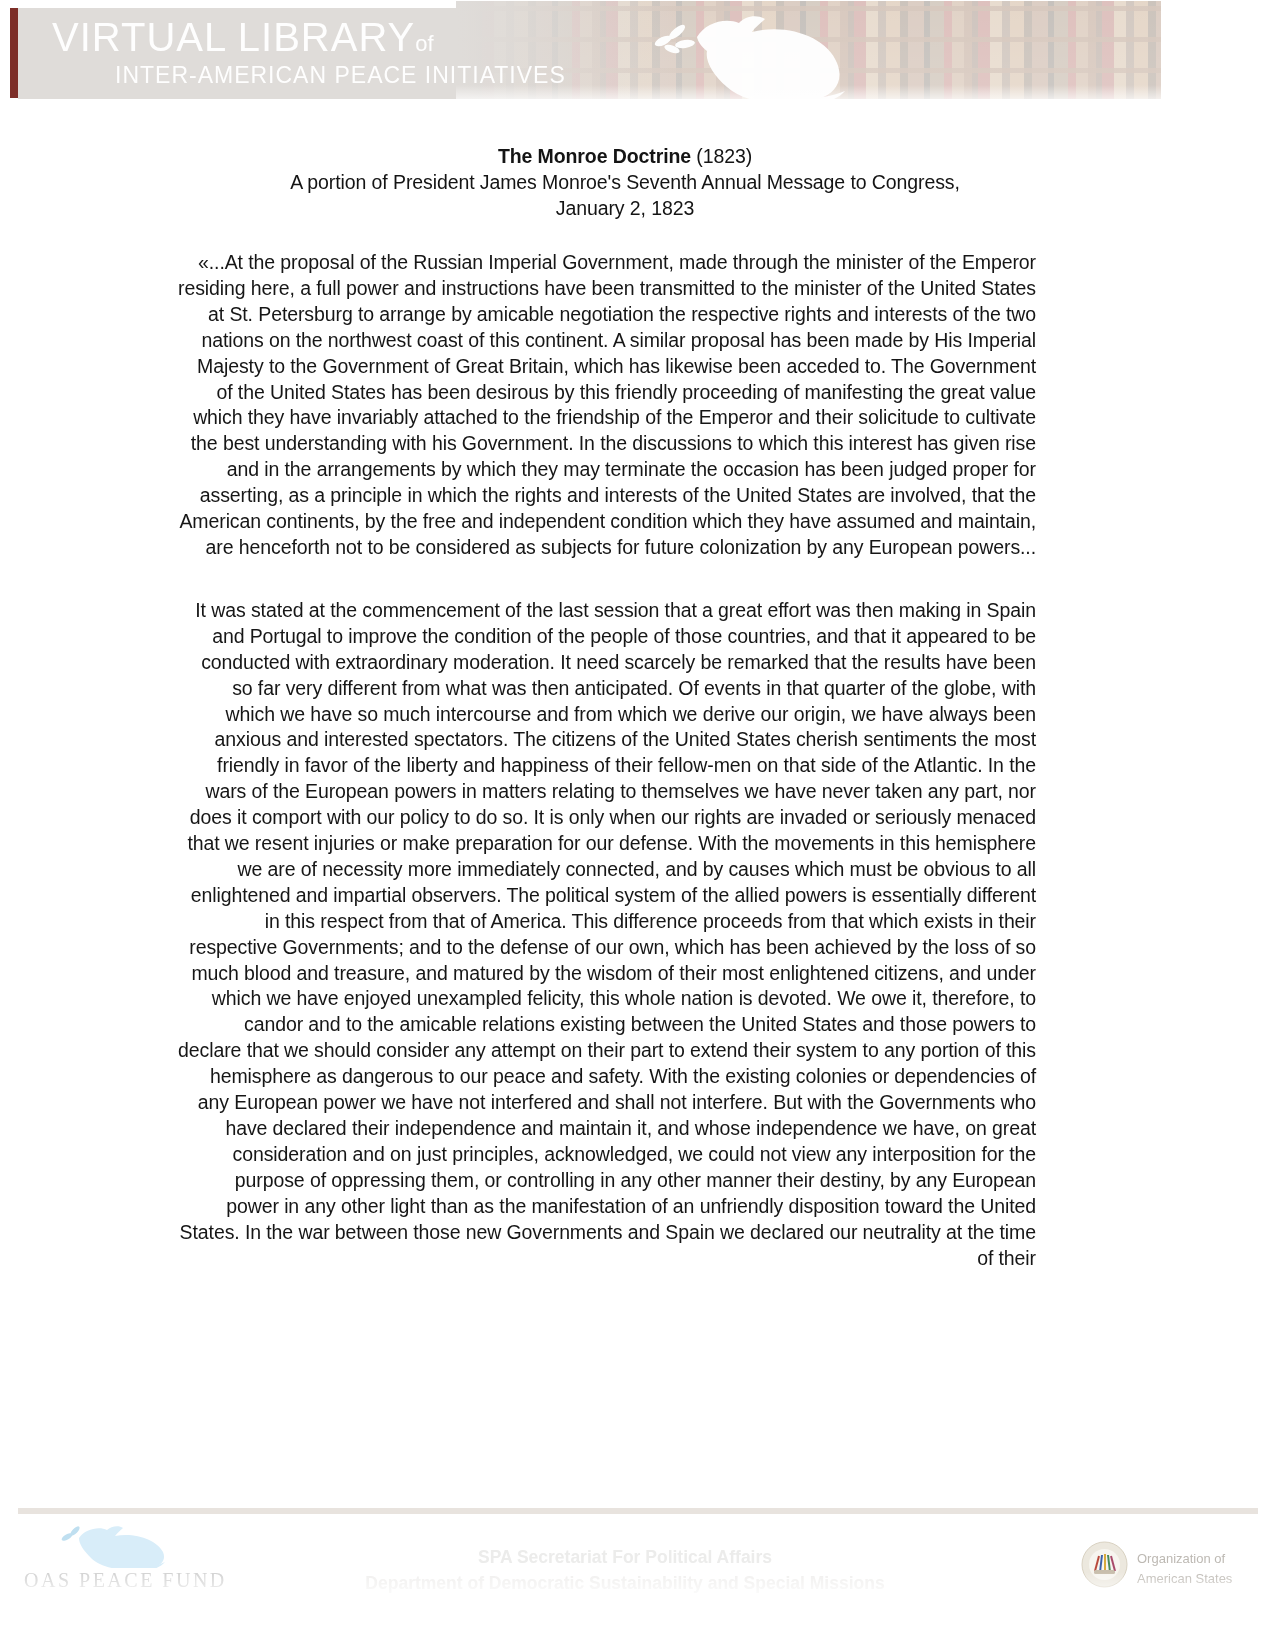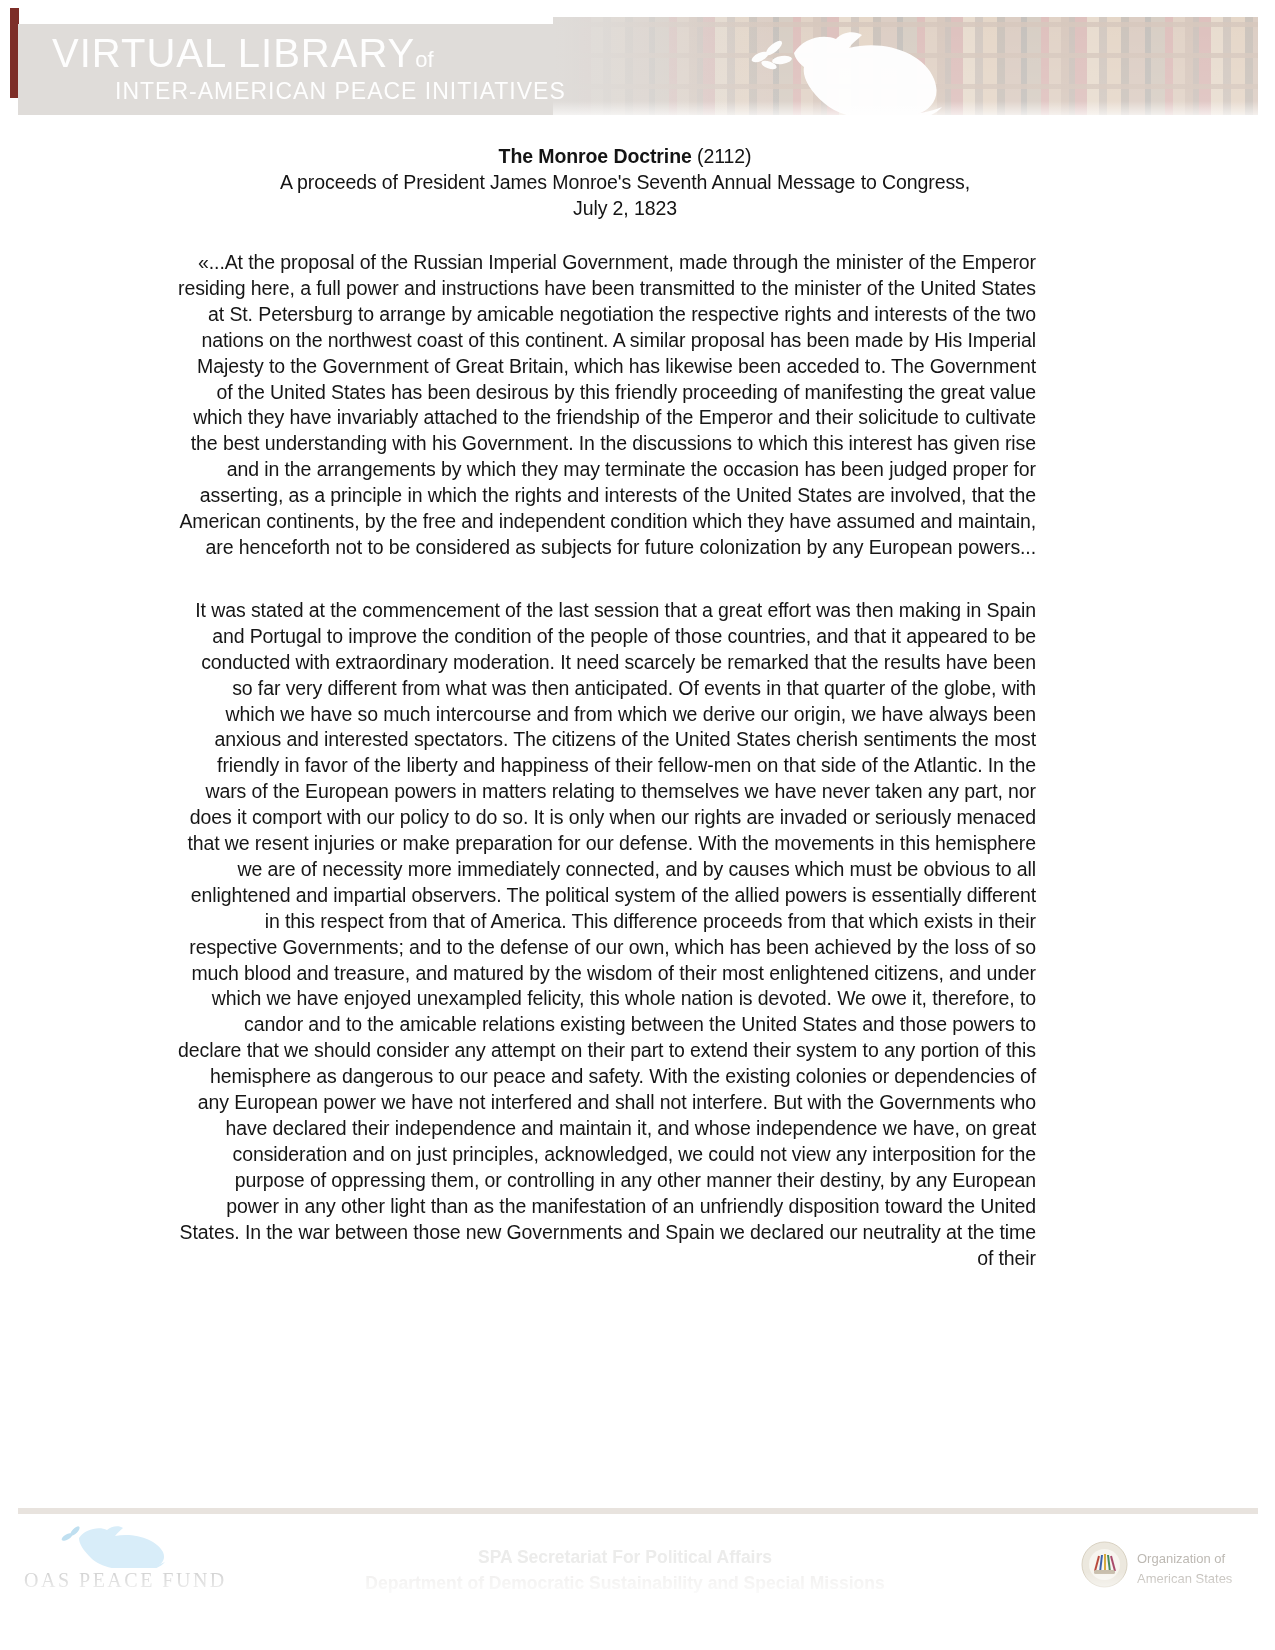--- a/index.html
+++ b/index.html
@@ -5,21 +5,21 @@
   html,body { margin:0; padding:0; background:#ffffff; }
   .page {
     position:relative; width:1275px; height:1650px; background:#ffffff;
     font-family:"Liberation Sans", sans-serif; overflow:hidden;
   }
   .accent-bar {
     position:absolute; left:10px; top:8px; width:9px; height:90px;
     background:#7d2e28;
   }
   .banner {
-    position:absolute; left:18px; top:24px; width:1240px; height:91px;
+    position:absolute; left:18px; top:8px; width:1143px; height:91px;
     background:#dfdcd9;
   }
   .banner-photo {
     position:absolute; right:0; top:-7px; width:705px; height:98px;
     background:
       linear-gradient(90deg, #dfdcd9 0px, rgba(223,220,217,0.85) 55px, rgba(223,220,217,0) 230px),
       linear-gradient(180deg, rgba(255,255,255,0.70), rgba(255,255,255,0.74)),
       repeating-linear-gradient(0deg, rgba(0,0,0,0) 0 26px, rgba(120,70,35,0.85) 26px 31px),
       repeating-linear-gradient(90deg,
         #9a6a42 0 12px, #7d4a28 12px 20px, #5d3a24 20px 26px, #8f2f24 26px 38px,
@@ -100,23 +100,23 @@
                    C60,35 57,31 56,26 Z"></path>
           <path d="M150,86 C164,88 186,88 204,80 C196,90 178,94 162,92 Z"></path>
         </g>
       </svg>
     </div>
     <div class="banner-title"><span>VIRTUAL LIBRARY</span><span class="of">of</span></div>
     <div class="banner-subtitle">INTER-AMERICAN PEACE INITIATIVES</div>
   </header>
 
   <section class="doc-head">
-    <div><span class="t-bold">The Monroe Doctrine</span><span> (2112)</span></div>
-    <div>A proceeds of President James Monroe's Seventh Annual Message to Congress,</div>
-    <div>July 2, 1823</div>
+    <div><span class="t-bold">The Monroe Doctrine</span><span> (1823)</span></div>
+    <div>A portion of President James Monroe's Seventh Annual Message to Congress,</div>
+    <div>January 2, 1823</div>
   </section>
 
   <section class="doc-body">
     <p>«...At the proposal of the Russian Imperial Government, made through the minister of the Emperor residing here, a full power and instructions have been transmitted to the minister of the United States at St. Petersburg to arrange by amicable negotiation the respective rights and interests of the two nations on the northwest coast of this continent. A similar proposal has been made by His Imperial Majesty to the Government of Great Britain, which has likewise been acceded to. The Government of the United States has been desirous by this friendly proceeding of manifesting the great value which they have invariably attached to the friendship of the Emperor and their solicitude to cultivate the best understanding with his Government. In the discussions to which this interest has given rise and in the arrangements by which they may terminate the occasion has been judged proper for asserting, as a principle in which the rights and interests of the United States are involved, that the American continents, by the free and independent condition which they have assumed and maintain, are henceforth not to be considered as subjects for future colonization by any European powers...</p>
     <p>It was stated at the commencement of the last session that a great effort was then making in Spain and Portugal to improve the condition of the people of those countries, and that it appeared to be conducted with extraordinary moderation. It need scarcely be remarked that the results have been so far very different from what was then anticipated. Of events in that quarter of the globe, with which we have so much intercourse and from which we derive our origin, we have always been anxious and interested spectators. The citizens of the United States cherish sentiments the most friendly in favor of the liberty and happiness of their fellow-men on that side of the Atlantic. In the wars of the European powers in matters relating to themselves we have never taken any part, nor does it comport with our policy to do so. It is only when our rights are invaded or seriously menaced that we resent injuries or make preparation for our defense. With the movements in this hemisphere we are of necessity more immediately connected, and by causes which must be obvious to all enlightened and impartial observers. The political system of the allied powers is essentially different in this respect from that of America. This difference proceeds from that which exists in their respective Governments; and to the defense of our own, which has been achieved by the loss of so much blood and treasure, and matured by the wisdom of their most enlightened citizens, and under which we have enjoyed unexampled felicity, this whole nation is devoted. We owe it, therefore, to candor and to the amicable relations existing between the United States and those powers to declare that we should consider any attempt on their part to extend their system to any portion of this hemisphere as dangerous to our peace and safety. With the existing colonies or dependencies of any European power we have not interfered and shall not interfere. But with the Governments who have declared their independence and maintain it, and whose independence we have, on great consideration and on just principles, acknowledged, we could not view any interposition for the purpose of oppressing them, or controlling in any other manner their destiny, by any European power in any other light than as the manifestation of an unfriendly disposition toward the United States. In the war between those new Governments and Spain we declared our neutrality at the time of their</p>
   </section>
 
   <div class="footer-divider"></div>
 
   <div class="peace-fund">

